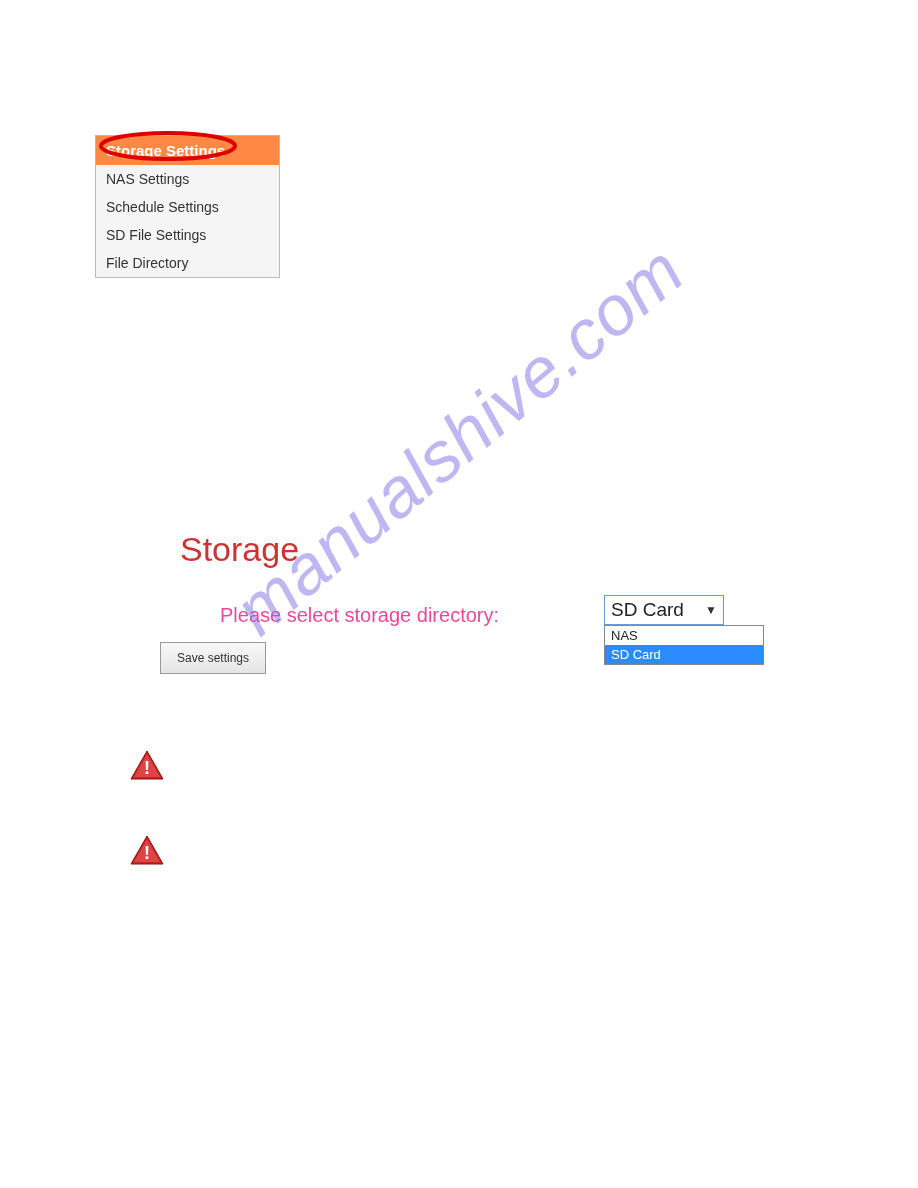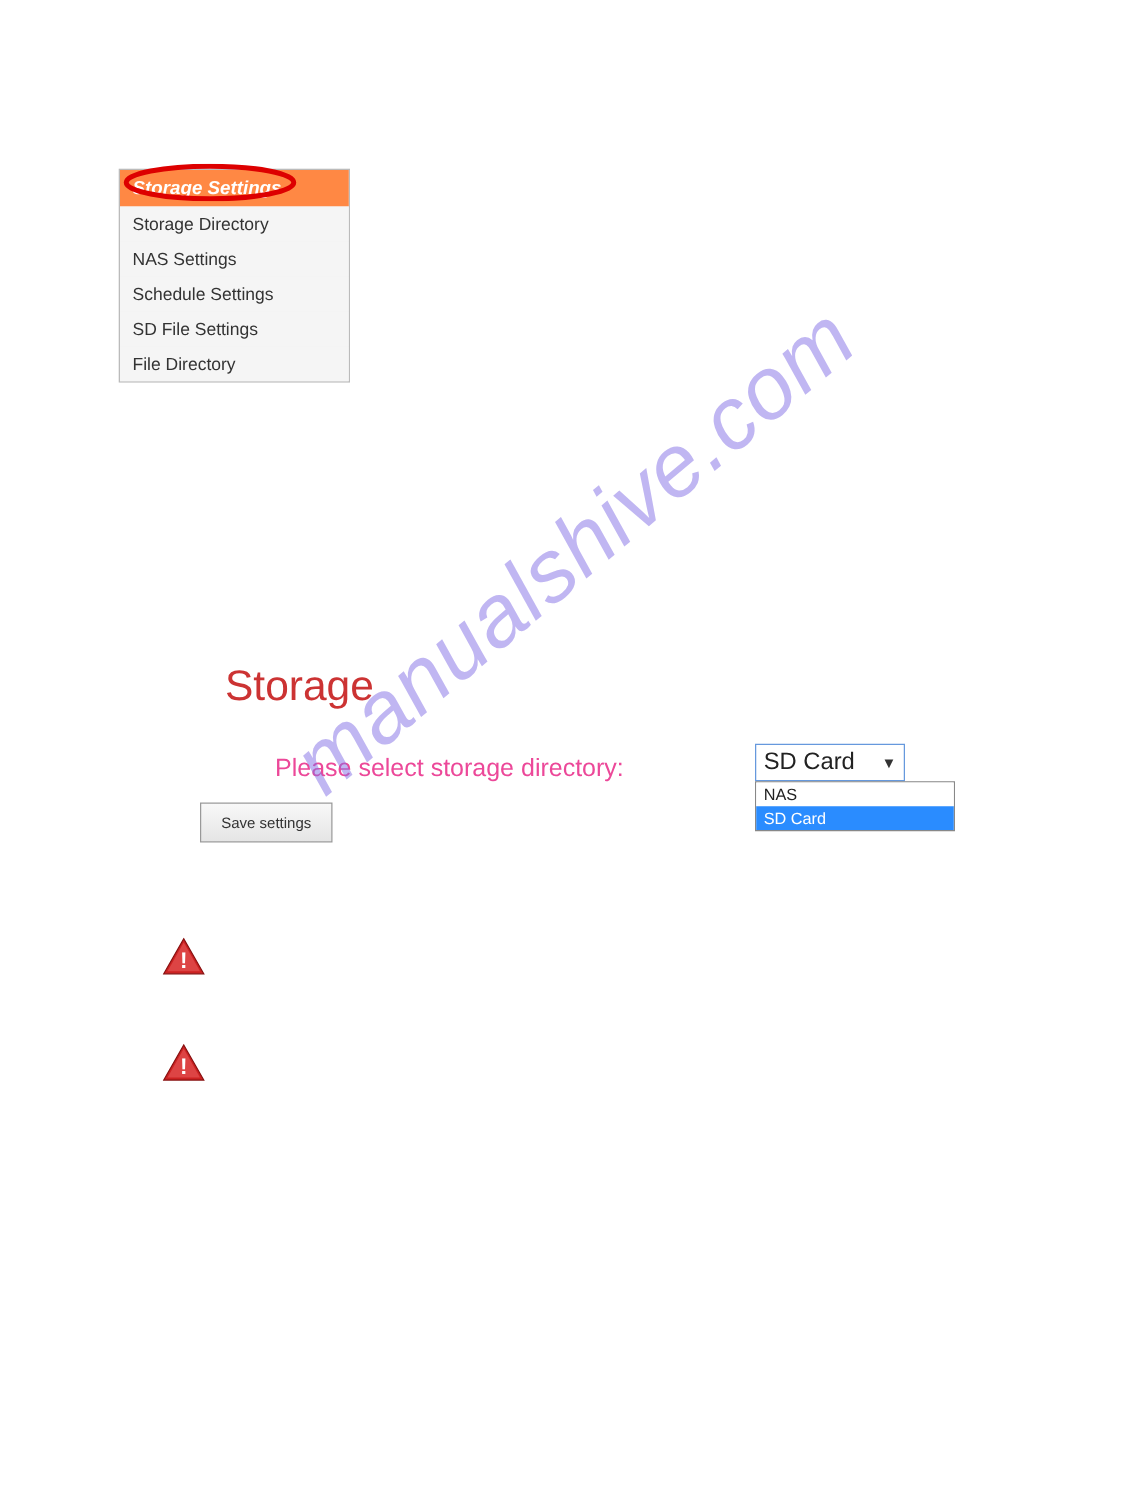--- a/index.html
+++ b/index.html
@@ -35,21 +35,20 @@
       border: 1px solid #bbb;
       background: #f0f0f0;
     }
     .sidebar-header {
       background: #ff8844;
       color: white;
       font-weight: bold;
       font-size: 15px;
       padding: 6px 10px;
       position: relative;
-      font-style: italic;
     }
     .red-ellipse {
       position: absolute;
       top: -5px;
       left: 2px;
       width: 140px;
       height: 30px;
       pointer-events: none;
     }
     .sidebar-item {
@@ -139,21 +138,20 @@
 
 <div class="watermark">manualshive.com</div>
 
 <div class="sidebar-panel">
   <div class="sidebar-header">
     <span>Storage Settings</span>
     <svg class="red-ellipse" viewBox="0 0 140 30">
       <ellipse cx="70" cy="15" rx="67" ry="13" fill="none" stroke="#dd0000" stroke-width="4"></ellipse>
     </svg>
   </div>
-  <div class="sidebar-item">Storage Directory</div>
   <div class="sidebar-item">NAS Settings</div>
   <div class="sidebar-item">Schedule Settings</div>
   <div class="sidebar-item">SD File Settings</div>
   <div class="sidebar-item">File Directory</div>
 </div>
 
 <div class="storage-section">
   <div class="storage-title">Storage</div>
   <div class="select-label">Please select storage directory:</div>
   <button class="save-button">Save settings</button>

